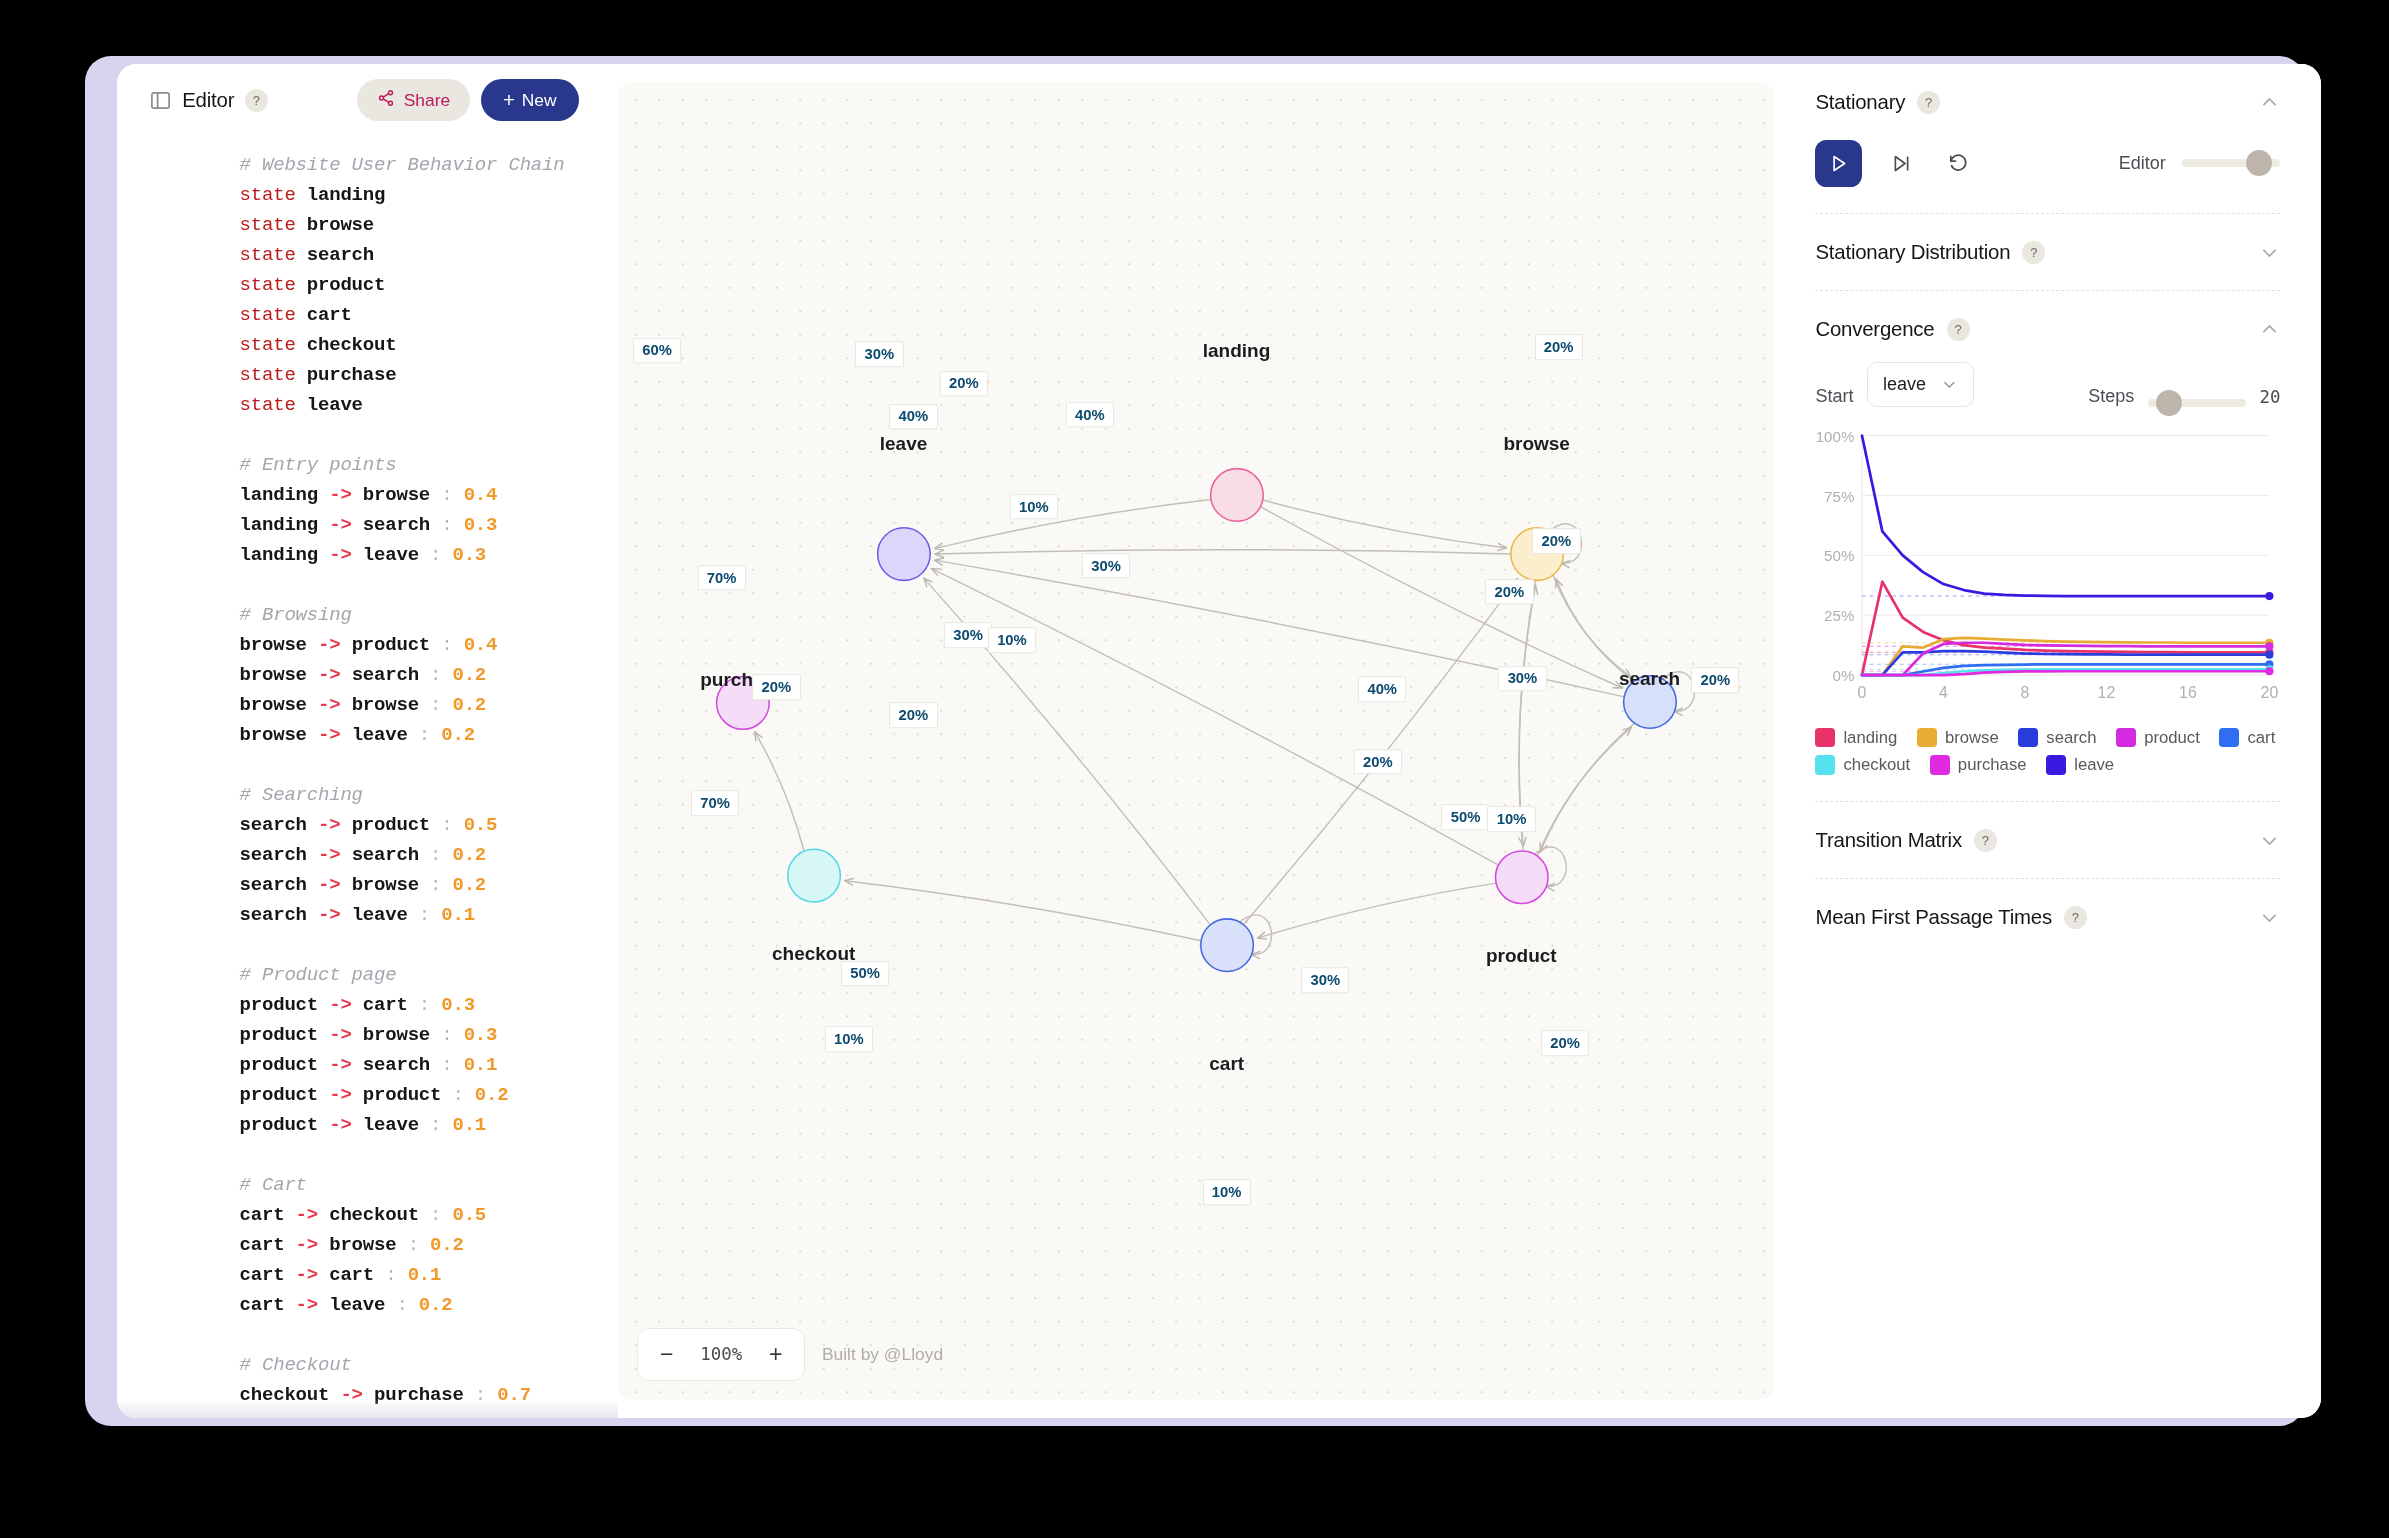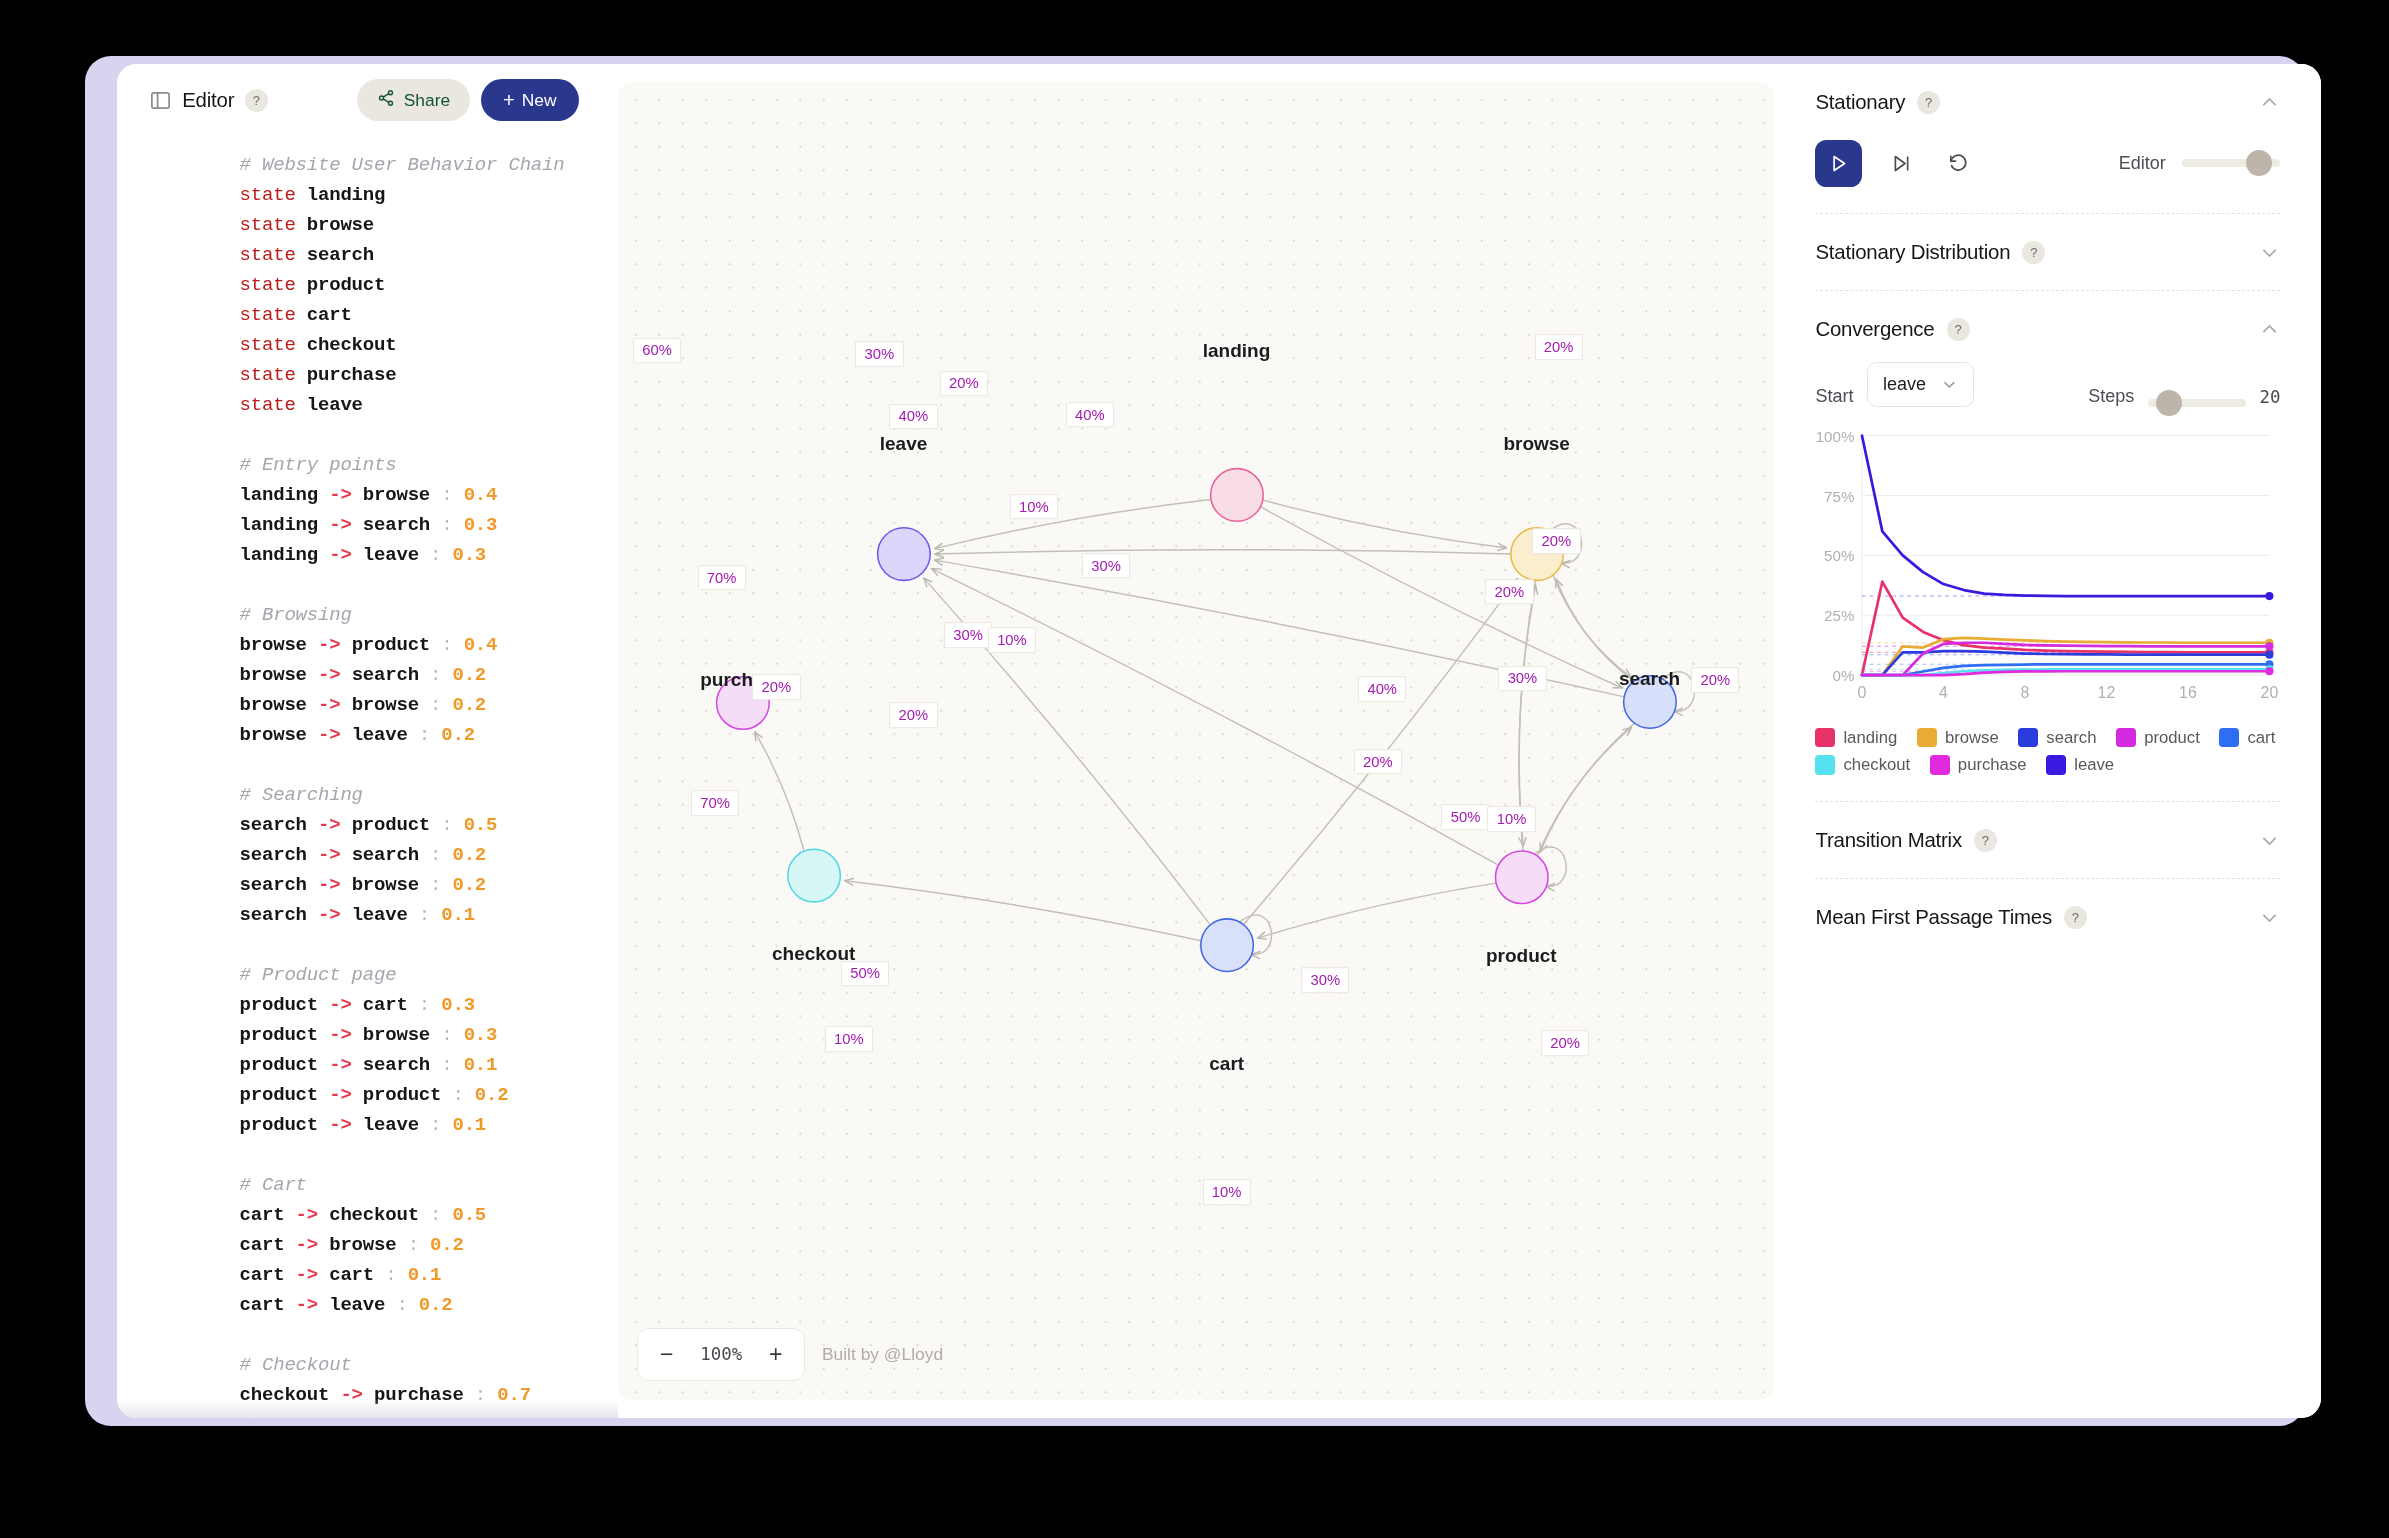--- a/index.html
+++ b/index.html
@@ -27,21 +27,21 @@
   .panel-icon { width: 23px; height: 23px; flex: 0 0 23px; color: #8c8c93; }
   .editor-title { font-size: 20.4px; color: #16161a; font-weight: 400; letter-spacing: -0.2px; }
   .help-dot {
     width: 23px; height: 23px; border-radius: 50%; background: #eae7e0;
     display: inline-flex; align-items: center; justify-content: center;
     font-size: 13px; color: #6d6a63; flex: 0 0 23px;
   }
   .hdr-spacer { flex: 1 1 auto; }
   .btn-share {
     display: inline-flex; align-items: center; gap: 8.3px;
-    background: #eae7e0; color: #14532d; border: none; border-radius: 756px;
+    background: #eae7e0; color: #be185d; border: none; border-radius: 756px;
     height: 42px; padding: 0 20.4px; font-size: 17.4px; font-family: inherit; cursor: pointer;
   }
   .btn-new {
     display: inline-flex; align-items: center; gap: 6.8px;
     background: #29378c; color: #ffffff; border: none; border-radius: 756px;
     height: 42px; padding: 0 22px; font-size: 17.4px; font-family: inherit; cursor: pointer;
   }
   .btn-new .plus { font-size: 20.4px; line-height: 1; font-weight: 300; }
 
   .code-area {
@@ -75,21 +75,21 @@
   }
   .graph-svg { position: absolute; inset: 0; width: 100%; height: 100%; }
   .node-label {
     position: absolute; transform: translate(-50%,-50%);
     font-size: 19px; font-weight: 700; color: #1c1c20; white-space: nowrap;
     pointer-events: none;
   }
   .edge-label {
     position: absolute; transform: translate(-50%,-50%);
     background: #ffffff; border: 1.1px solid #e9e6dd; border-radius: 1px;
-    padding: 3.8px 8.3px; font-size: 14.8px; font-weight: 400; color: #a21caf;
+    padding: 3.8px 8.3px; font-size: 14.8px; font-weight: 700; color: #0c4a6e;
     white-space: nowrap;
   }
   .canvas-footer {
     position: absolute; left: 19.7px; bottom: 19.7px;
     display: flex; align-items: center; gap: 16.7px;
   }
   .zoom-box {
     display: flex; align-items: center; background: #ffffff;
     border: 1.1px solid #ece9e1; border-radius: 12px; height: 53px; padding: 0 9px;
   }

